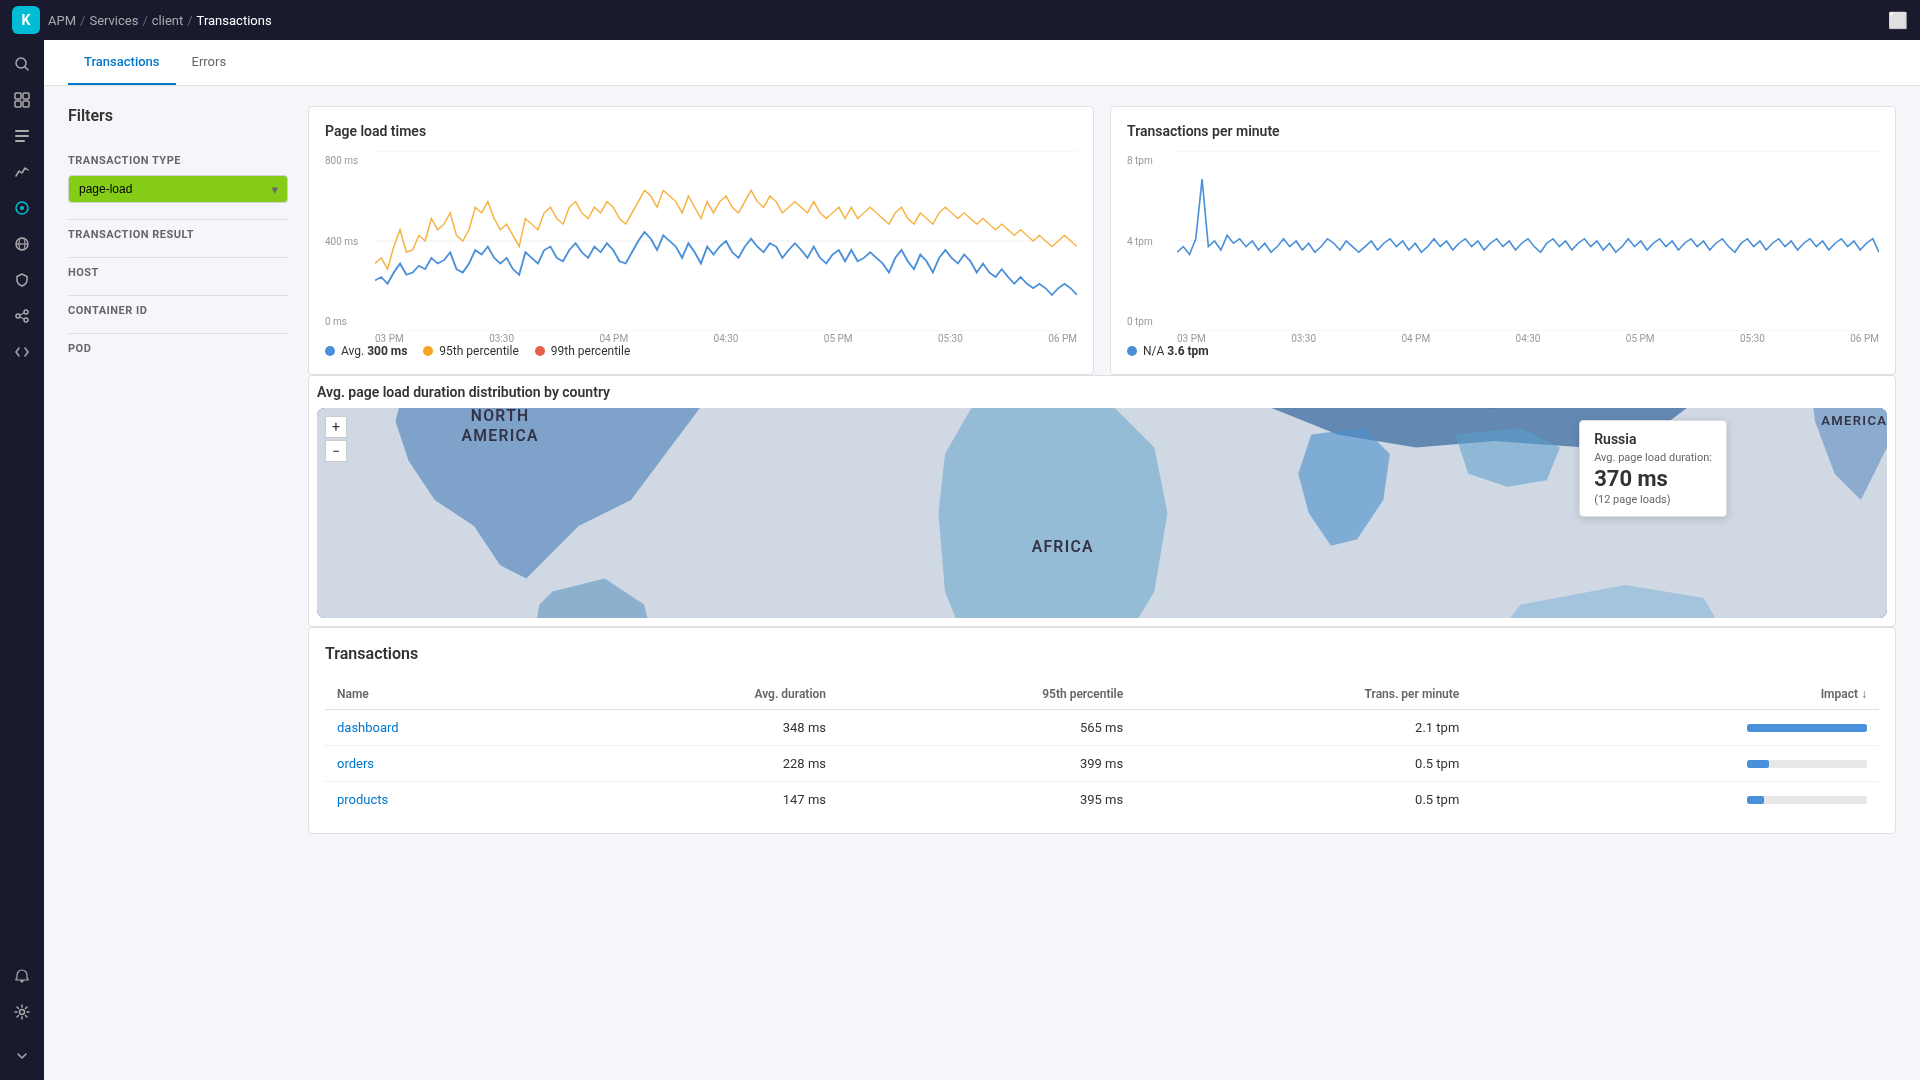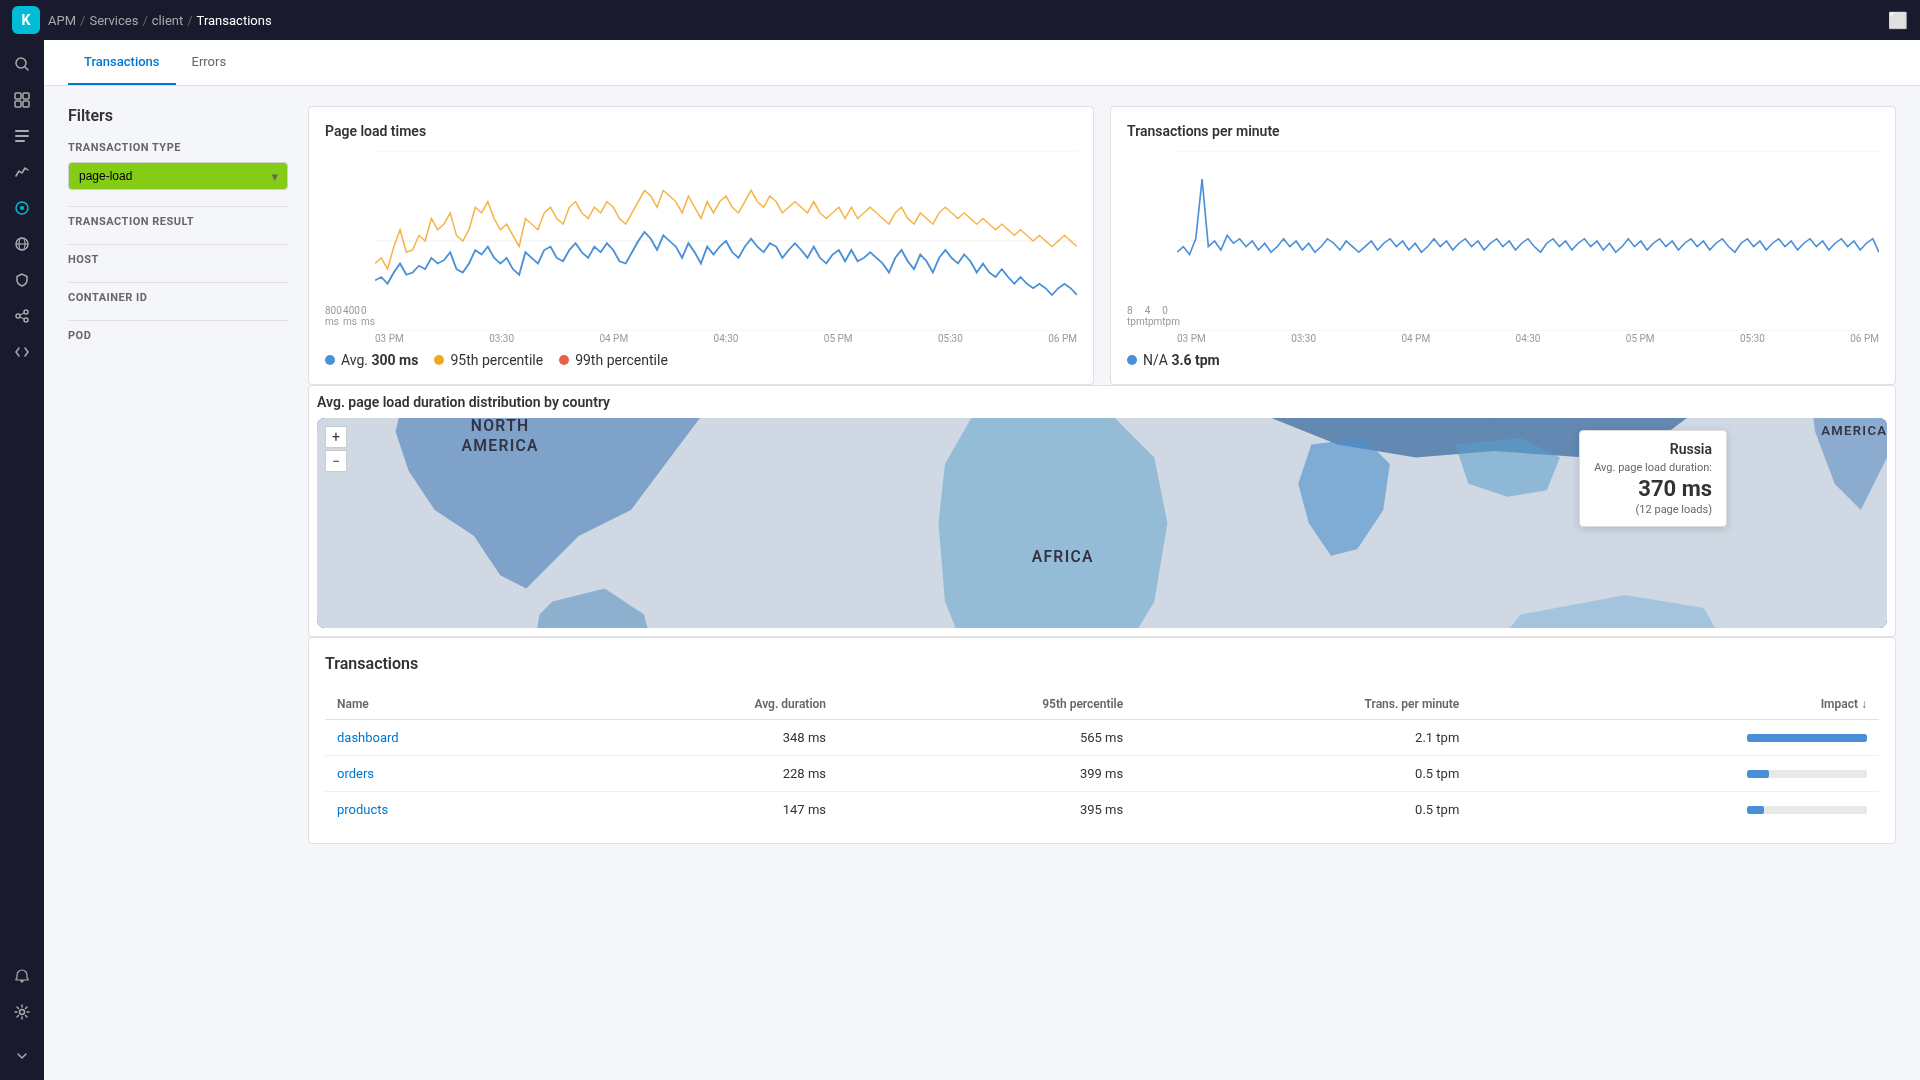--- a/index.html
+++ b/index.html
@@ -32,36 +32,36 @@
     .tabs-bar { background: white; border-bottom: 1px solid #e0e0e0; padding: 0 24px; display: flex; gap: 0; flex-shrink: 0; }
     .tab { padding: 14px 16px; cursor: pointer; font-size: 13px; color: #666; border-bottom: 2px solid transparent; }
     .tab.active { color: #0077cc; border-bottom: 2px solid #0077cc; font-weight: 500; }
 
     
     .content { padding: 20px 24px; flex: 1; }
 
     
     .content-layout { display: flex; gap: 20px; }
     .filters-panel { width: 220px; flex-shrink: 0; }
-    .filters-title { font-size: 16px; font-weight: 600; margin-bottom: 16px; }
+    .filters-title { font-size: 16px; font-weight: 600; margin-bottom: 29px; }
     .filter-section { margin-bottom: 16px; }
     .filter-label { font-size: 11px; font-weight: 700; color: #666; text-transform: uppercase; letter-spacing: 0.5px; margin-bottom: 8px; }
     .filter-select { width: 100%; padding: 6px 10px; border: 1px solid #d0d0d0; border-radius: 4px; background: #84cc16; font-size: 12px; cursor: pointer; appearance: none; display: flex; align-items: center; justify-content: space-between; }
     .filter-select-wrap { position: relative; }
     .filter-select-wrap::after { content: '▾'; position: absolute; right: 10px; top: 50%; transform: translateY(-50%); color: #666; pointer-events: none; }
     .filter-divider { height: 1px; background: #e0e0e0; margin: 8px 0; }
 
     
     .charts-area { flex: 1; min-width: 0; display: flex; flex-direction: column; }
     .charts-row { display: flex; gap: 16px; }
     .chart-card { background: white; border: 1px solid #e0e0e0; border-radius: 4px; padding: 16px; flex: 1; min-width: 0; }
     .chart-title { font-size: 14px; font-weight: 600; margin-bottom: 12px; }
     .chart-area { position: relative; height: 180px; }
 
-    .chart-legend { display: flex; gap: 16px; margin-top: 8px; font-size: 14px; }
+    .chart-legend { display: flex; gap: 16px; font-size: 12px; }
     .legend-item { display: flex; align-items: center; gap: 6px; }
     .legend-dot { width: 10px; height: 10px; border-radius: 50%; }
 
     
     .map-card { background: white; border: 1px solid #e0e0e0; border-radius: 4px; padding: 8px; }
     .map-title { font-size: 14px; font-weight: 600; margin-bottom: 8px; }
     .map-area { position: relative; height: 200px; background: #1d4ed8; border-radius: 8px; overflow: hidden; }
     .map-controls { position: absolute; top: 8px; left: 8px; z-index: 10; display: flex; flex-direction: column; gap: 2px; }
     .map-btn { width: 22px; height: 22px; background: white; border: 1px solid #ccc; display: flex; align-items: center; justify-content: center; cursor: pointer; font-size: 14px; color: #333; border-radius: 2px; }
     .map-tooltip { position: absolute; top: 20px; right: 180px; background: white; border: 1px solid #ddd; border-radius: 4px; padding: 10px 14px; box-shadow: 0 2px 8px rgba(0,0,0,0.15); z-index: 20; min-width: 140px; }
@@ -77,21 +77,21 @@
     th { text-align: left; padding: 8px 12px; font-size: 12px; color: #666; font-weight: 600; border-bottom: 1px solid #e0e0e0; }
     td { padding: 10px 12px; font-size: 13px; border-bottom: 1px solid #f0f0f0; }
     tr:last-child td { border-bottom: none; }
     .link-cell { color: #0077cc; cursor: pointer; }
     th.right, td.right { text-align: right; }
     .impact-bar-wrap { display: flex; justify-content: flex-end; }
     .impact-bar-bg { height: 8px; background: #e8e8e8; border-radius: 2px; width: 120px; overflow: hidden; }
     .impact-bar-fill { height: 100%; background: #4a90d9; border-radius: 2px; }
 
     
-    .chart-y-labels { position: absolute; left: 0; top: 0; height: 100%; display: flex; flex-direction: row; justify-content: space-between; font-size: 10px; color: #999; padding: 4px 0; width: 50px; align-items: flex-end; }
+    .chart-y-labels { position: absolute; left: 0; top: 0; height: 100%; display: flex; flex-direction: column; justify-content: space-between; font-size: 10px; color: #999; padding: 4px 0; width: 50px; }
     .chart-x-labels { display: flex; justify-content: space-between; font-size: 10px; color: #999; padding: 0 0 0 50px; margin-top: 2px; }
     .chart-inner { position: absolute; left: 50px; right: 0; top: 0; bottom: 0; }
   </style>
 </head>
 <body>
 
 <div class="top-nav">
   <div class="nav-logo">K</div>
   <div class="nav-breadcrumb">
     <span style="color:#aaa;cursor:pointer">APM</span>
@@ -362,21 +362,21 @@
                 <text x="990" y="320" font-size="11" fill="#334" font-weight="600" text-anchor="middle" letter-spacing="1">OCEANIA</text>
                 <text x="1175" y="130" font-size="10" fill="#334" font-weight="600" text-anchor="middle" letter-spacing="1">NORTH</text>
                 <text x="1175" y="143" font-size="10" fill="#334" font-weight="600" text-anchor="middle" letter-spacing="1">AMERICA</text>
               </svg>
               
               <div class="map-controls">
                 <div class="map-btn">+</div>
                 <div class="map-btn">−</div>
               </div>
               
-              <div class="map-tooltip" style="top:12px; right:160px;text-align:right;">
+              <div class="map-tooltip" style="top:12px; right:160px;">
                 <div class="tooltip-country">Russia</div>
                 <div class="tooltip-label">Avg. page load duration:</div>
                 <div class="tooltip-value">370 ms</div>
                 <div class="tooltip-sub">(12 page loads)</div>
               </div>
             </div>
           </div>
 
           <div class="table-card">
             <div class="table-title">Transactions</div>

